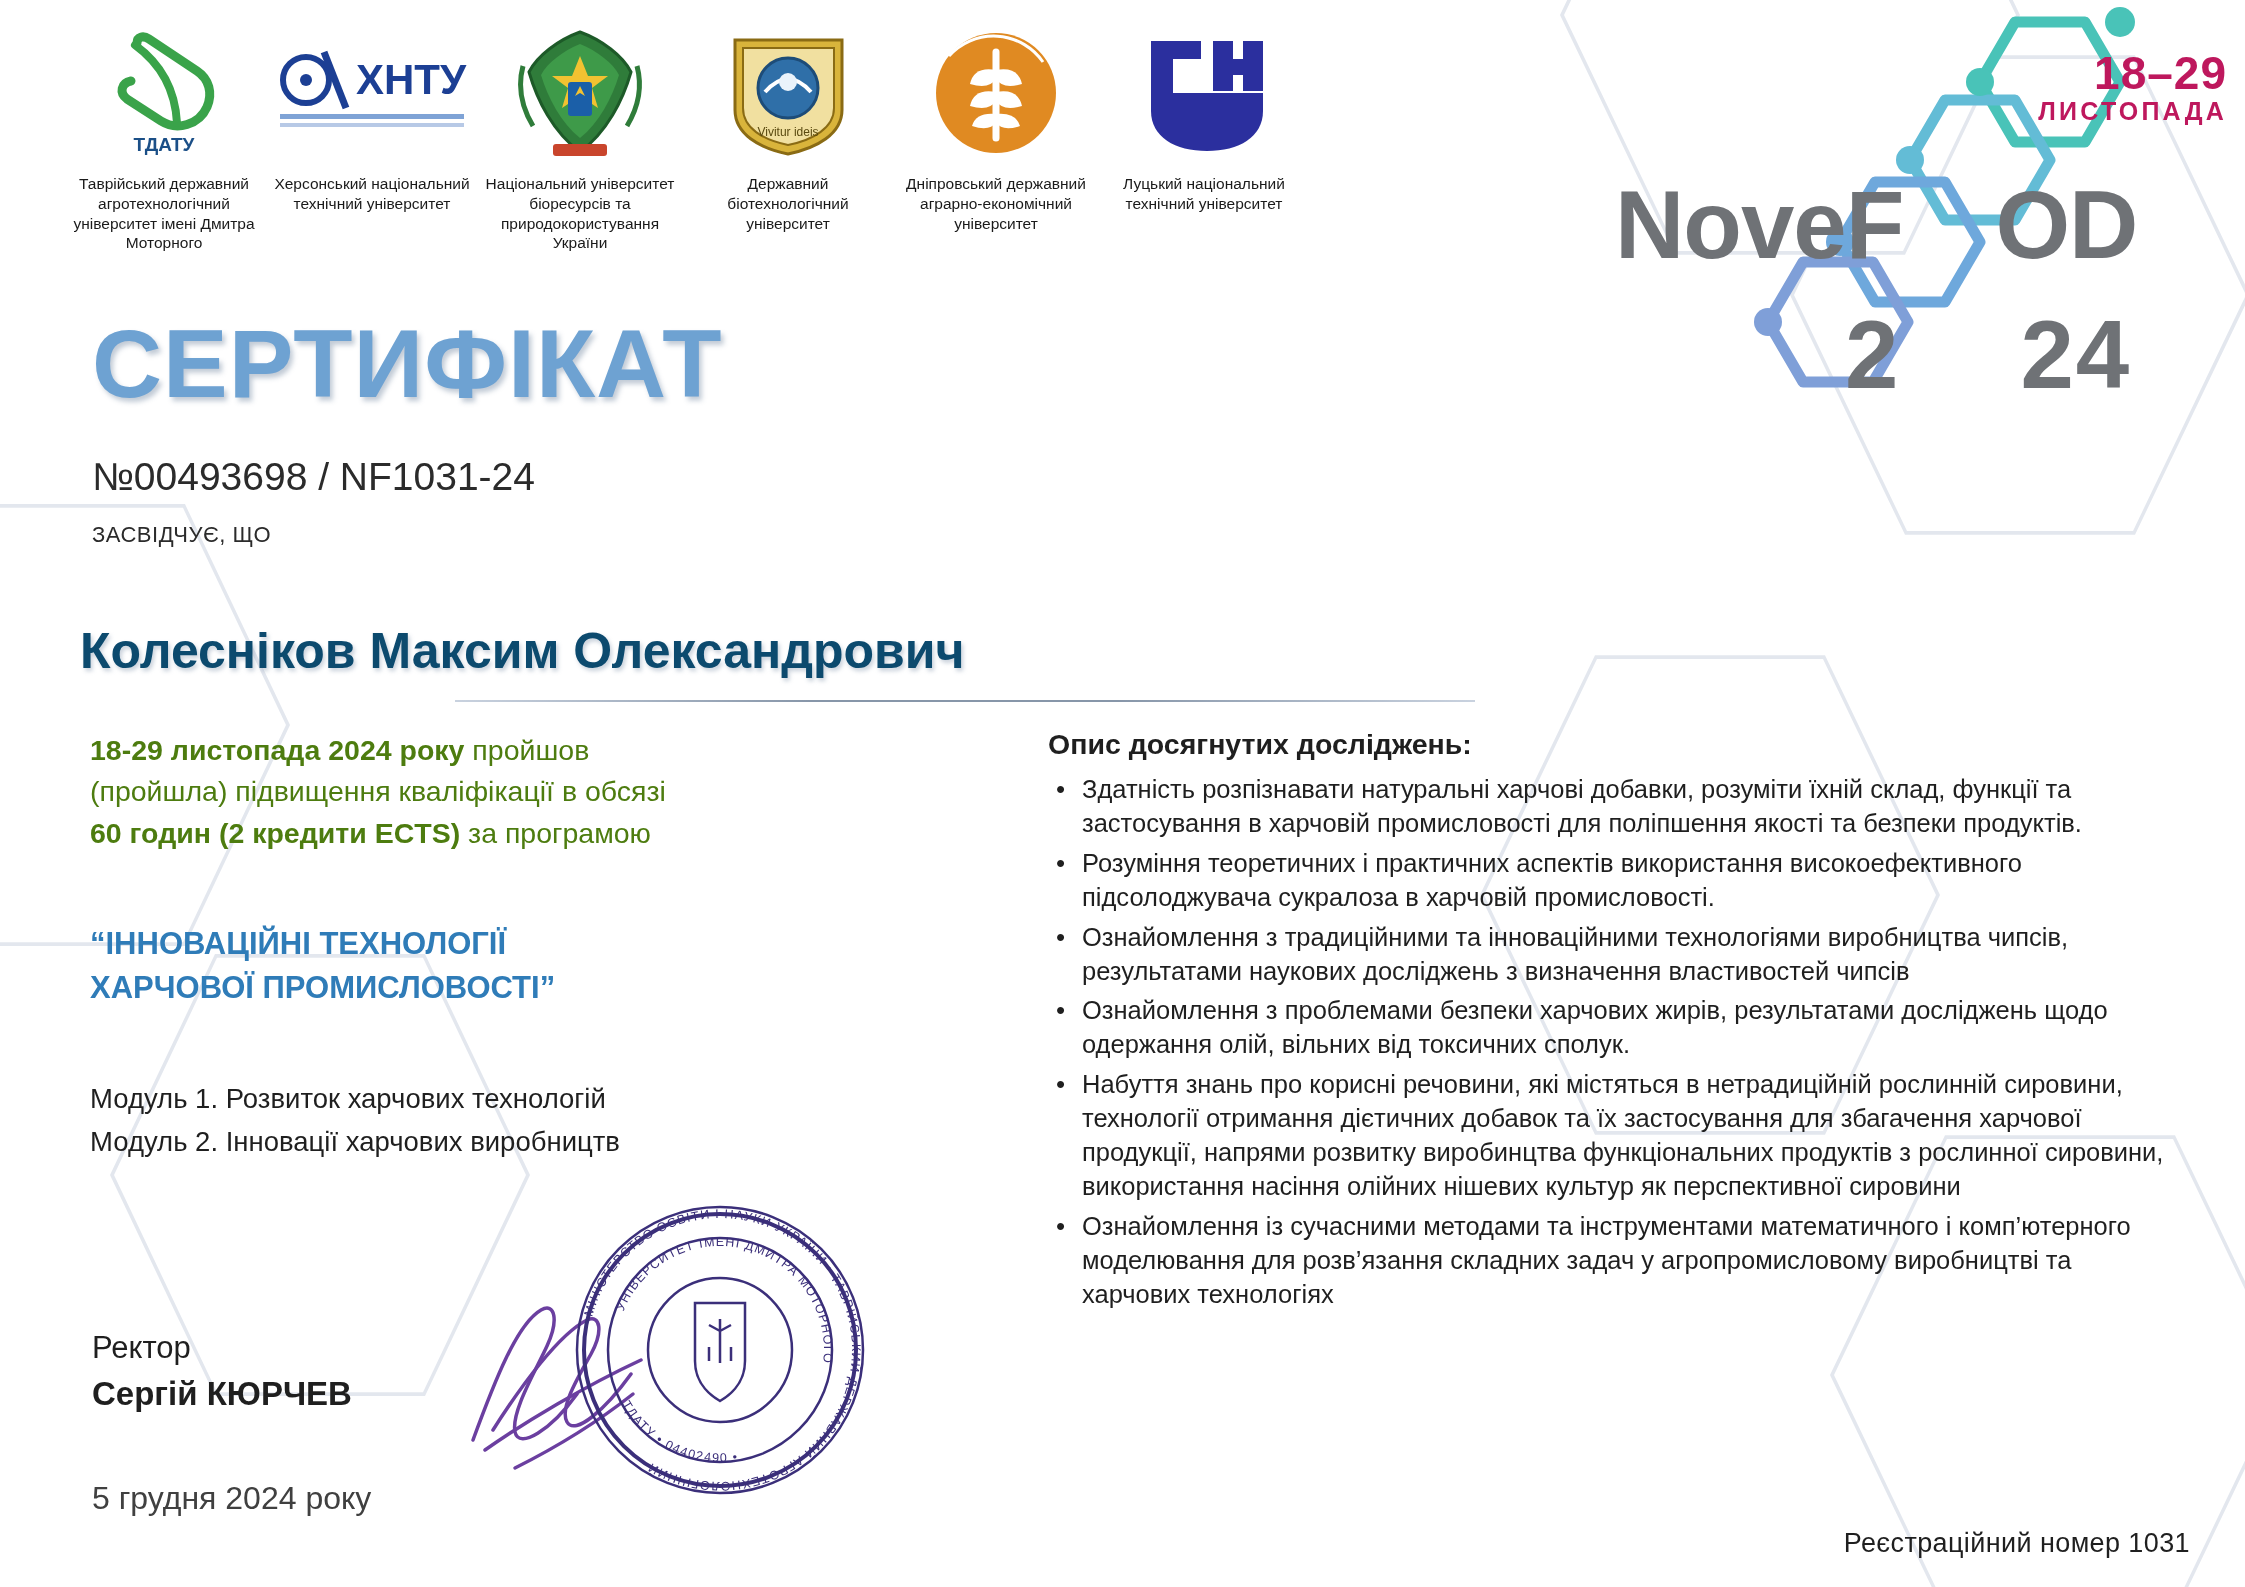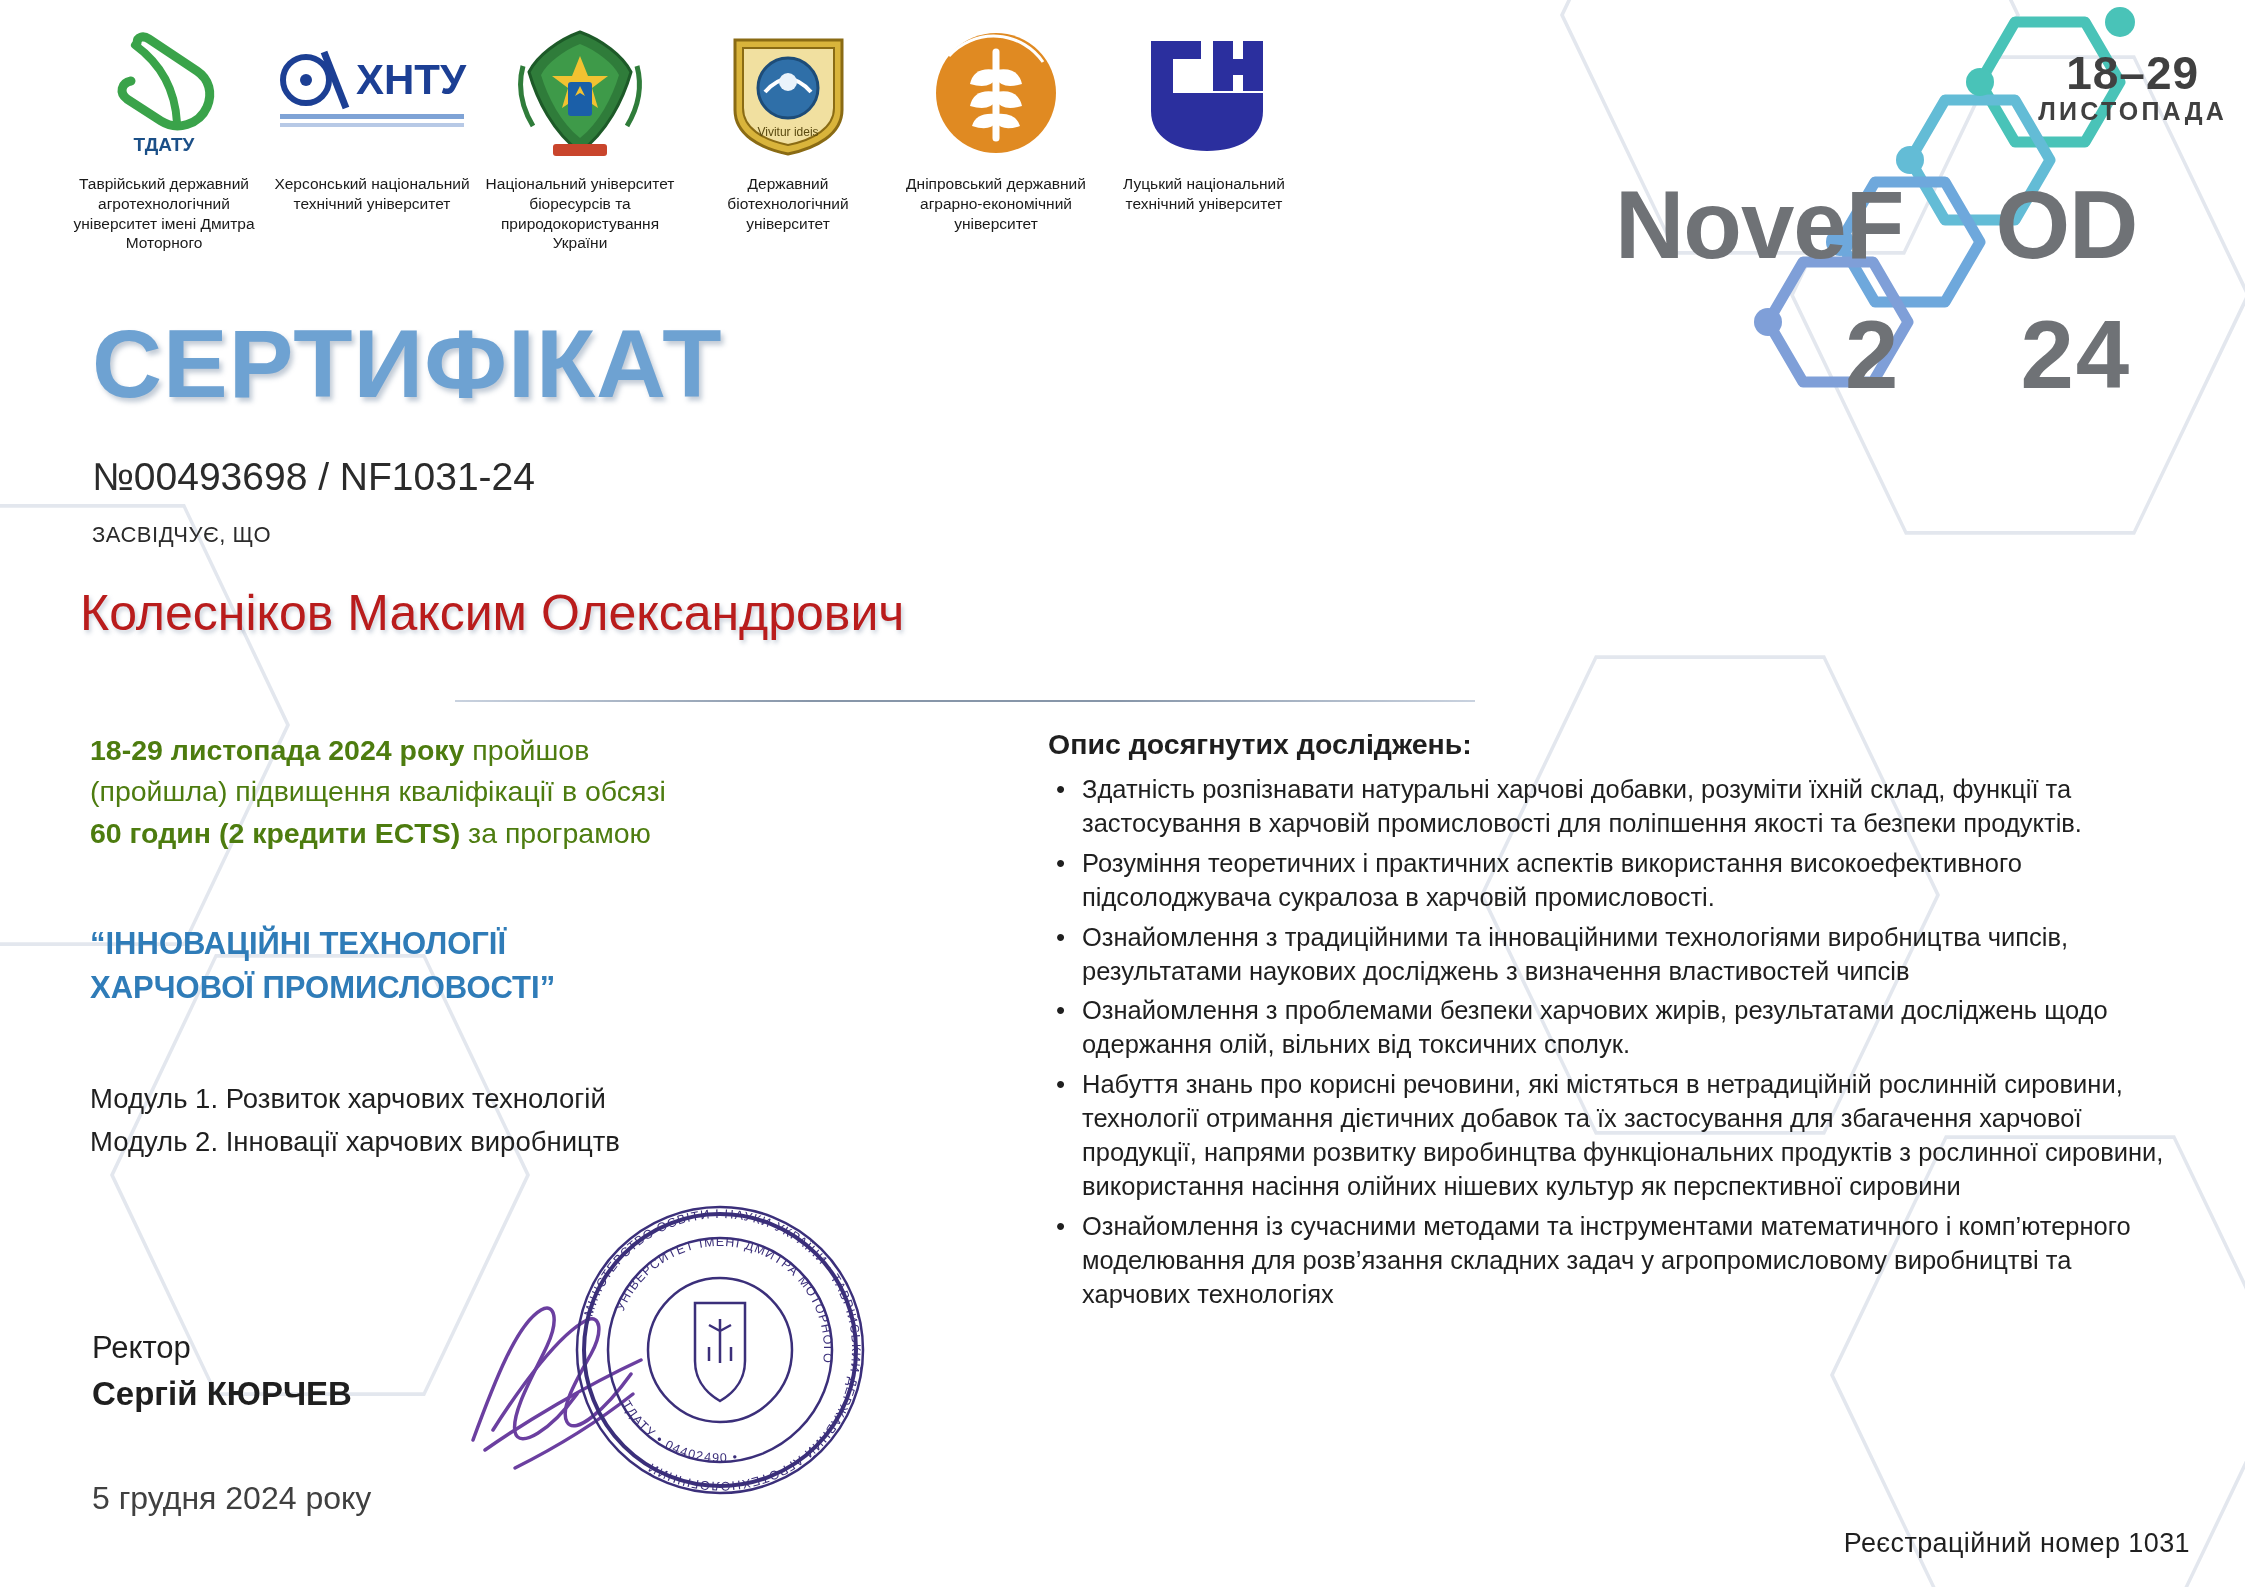--- a/index.html
+++ b/index.html
@@ -57,22 +57,22 @@
 
   
   .novefood {
     position: absolute;
     right: 0px; top: 0px;
     width: 700px; height: 430px;
   }
   .nf-dates {
     position: absolute;
     right: 18px; top: 50px;
-    text-align: center;
-    color: #404040;
+    text-align: right;
+    color: #be185d;
     font-weight: bold;
   }
   .nf-dates .d1 { font-size: 46px; letter-spacing: 1px; line-height: 1; }
   .nf-dates .d2 { font-size: 25px; letter-spacing: 3.2px; line-height: 1.25; }
   .nf-word {
     position: absolute;
     left: 70px; top: 170px;
     font-size: 96px;
     font-weight: bold;
     letter-spacing: -1px;
@@ -105,24 +105,24 @@
   }
   .cert-certifies {
     position: absolute;
     left: 92px; top: 522px;
     font-size: 22px;
     color: #2b2b2b;
     letter-spacing: .5px;
   }
   .cert-name {
     position: absolute;
-    left: 80px; top: 584px;
+    left: 80px; top: 622px;
     font-size: 50px;
-    font-weight: normal;
-    color: #b91c1c;
+    font-weight: bold;
+    color: #0c4a6e;
     text-shadow: 2px 3px 4px rgba(120,140,165,.40);
   }
   .divider {
     position: absolute;
     left: 455px; top: 700px;
     width: 1020px; height: 2px;
     background: linear-gradient(to right, #c9d2df, #8796a9 35%, #8796a9 65%, #c9d2df);
   }
 
   

